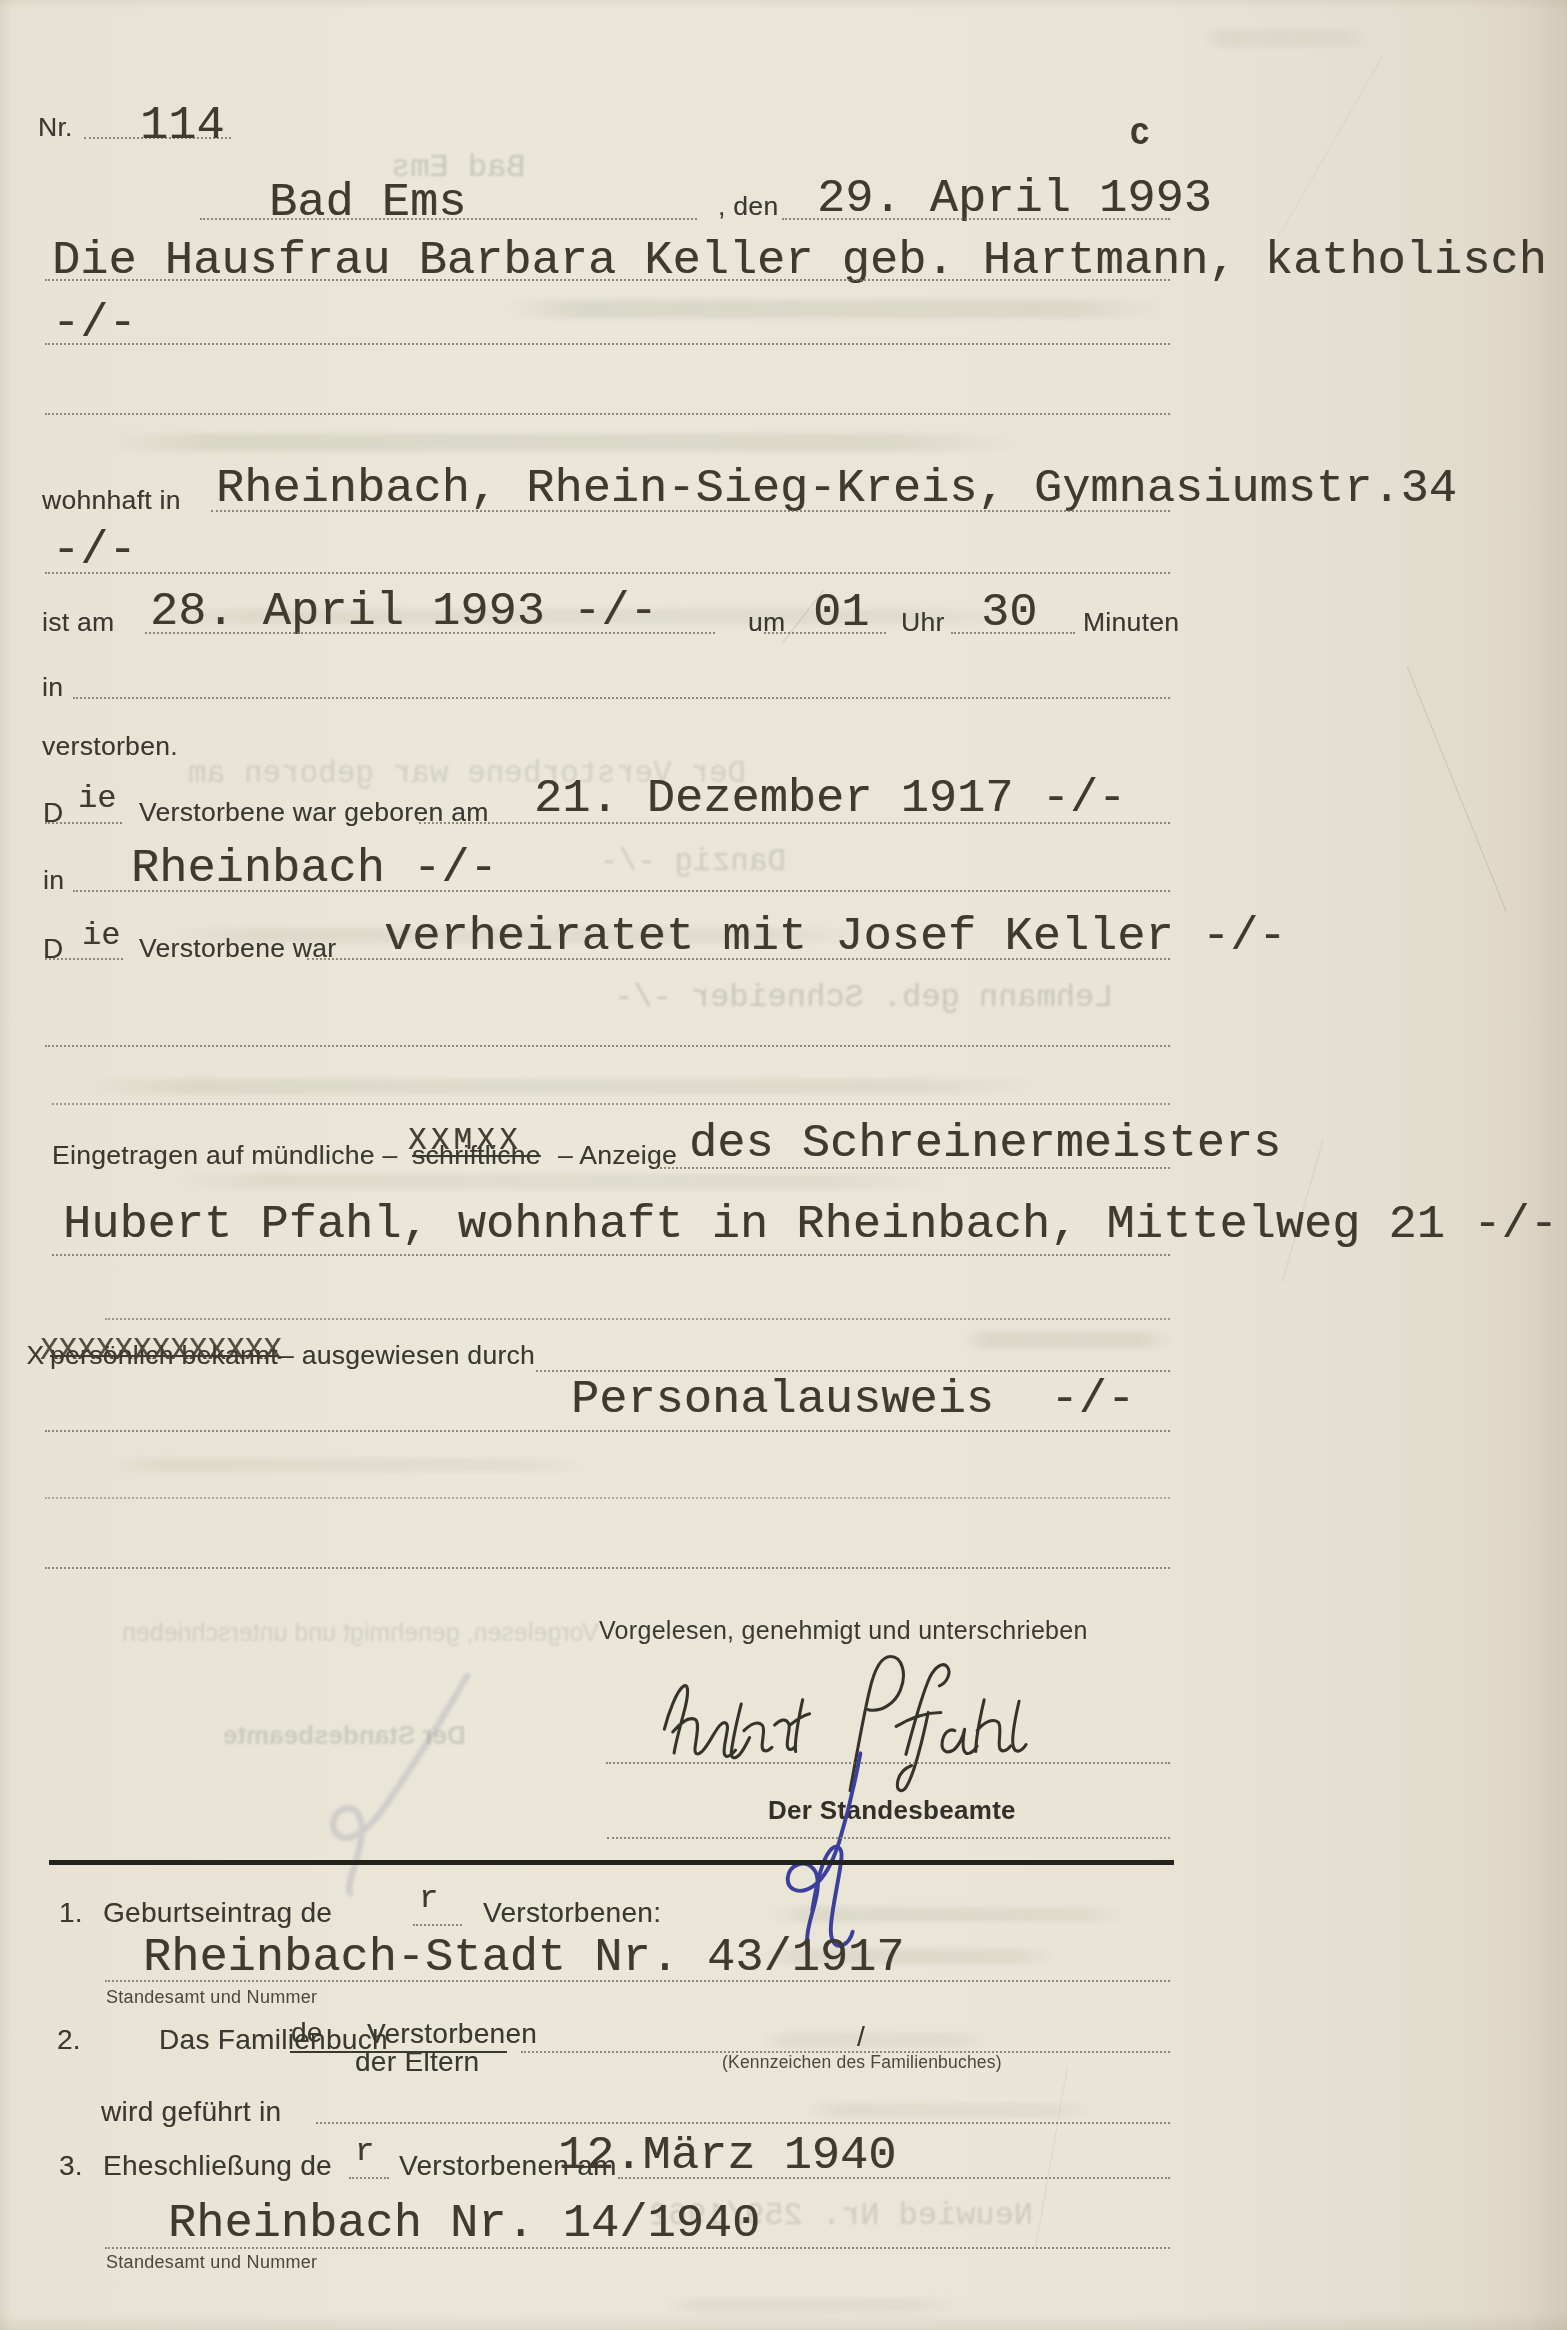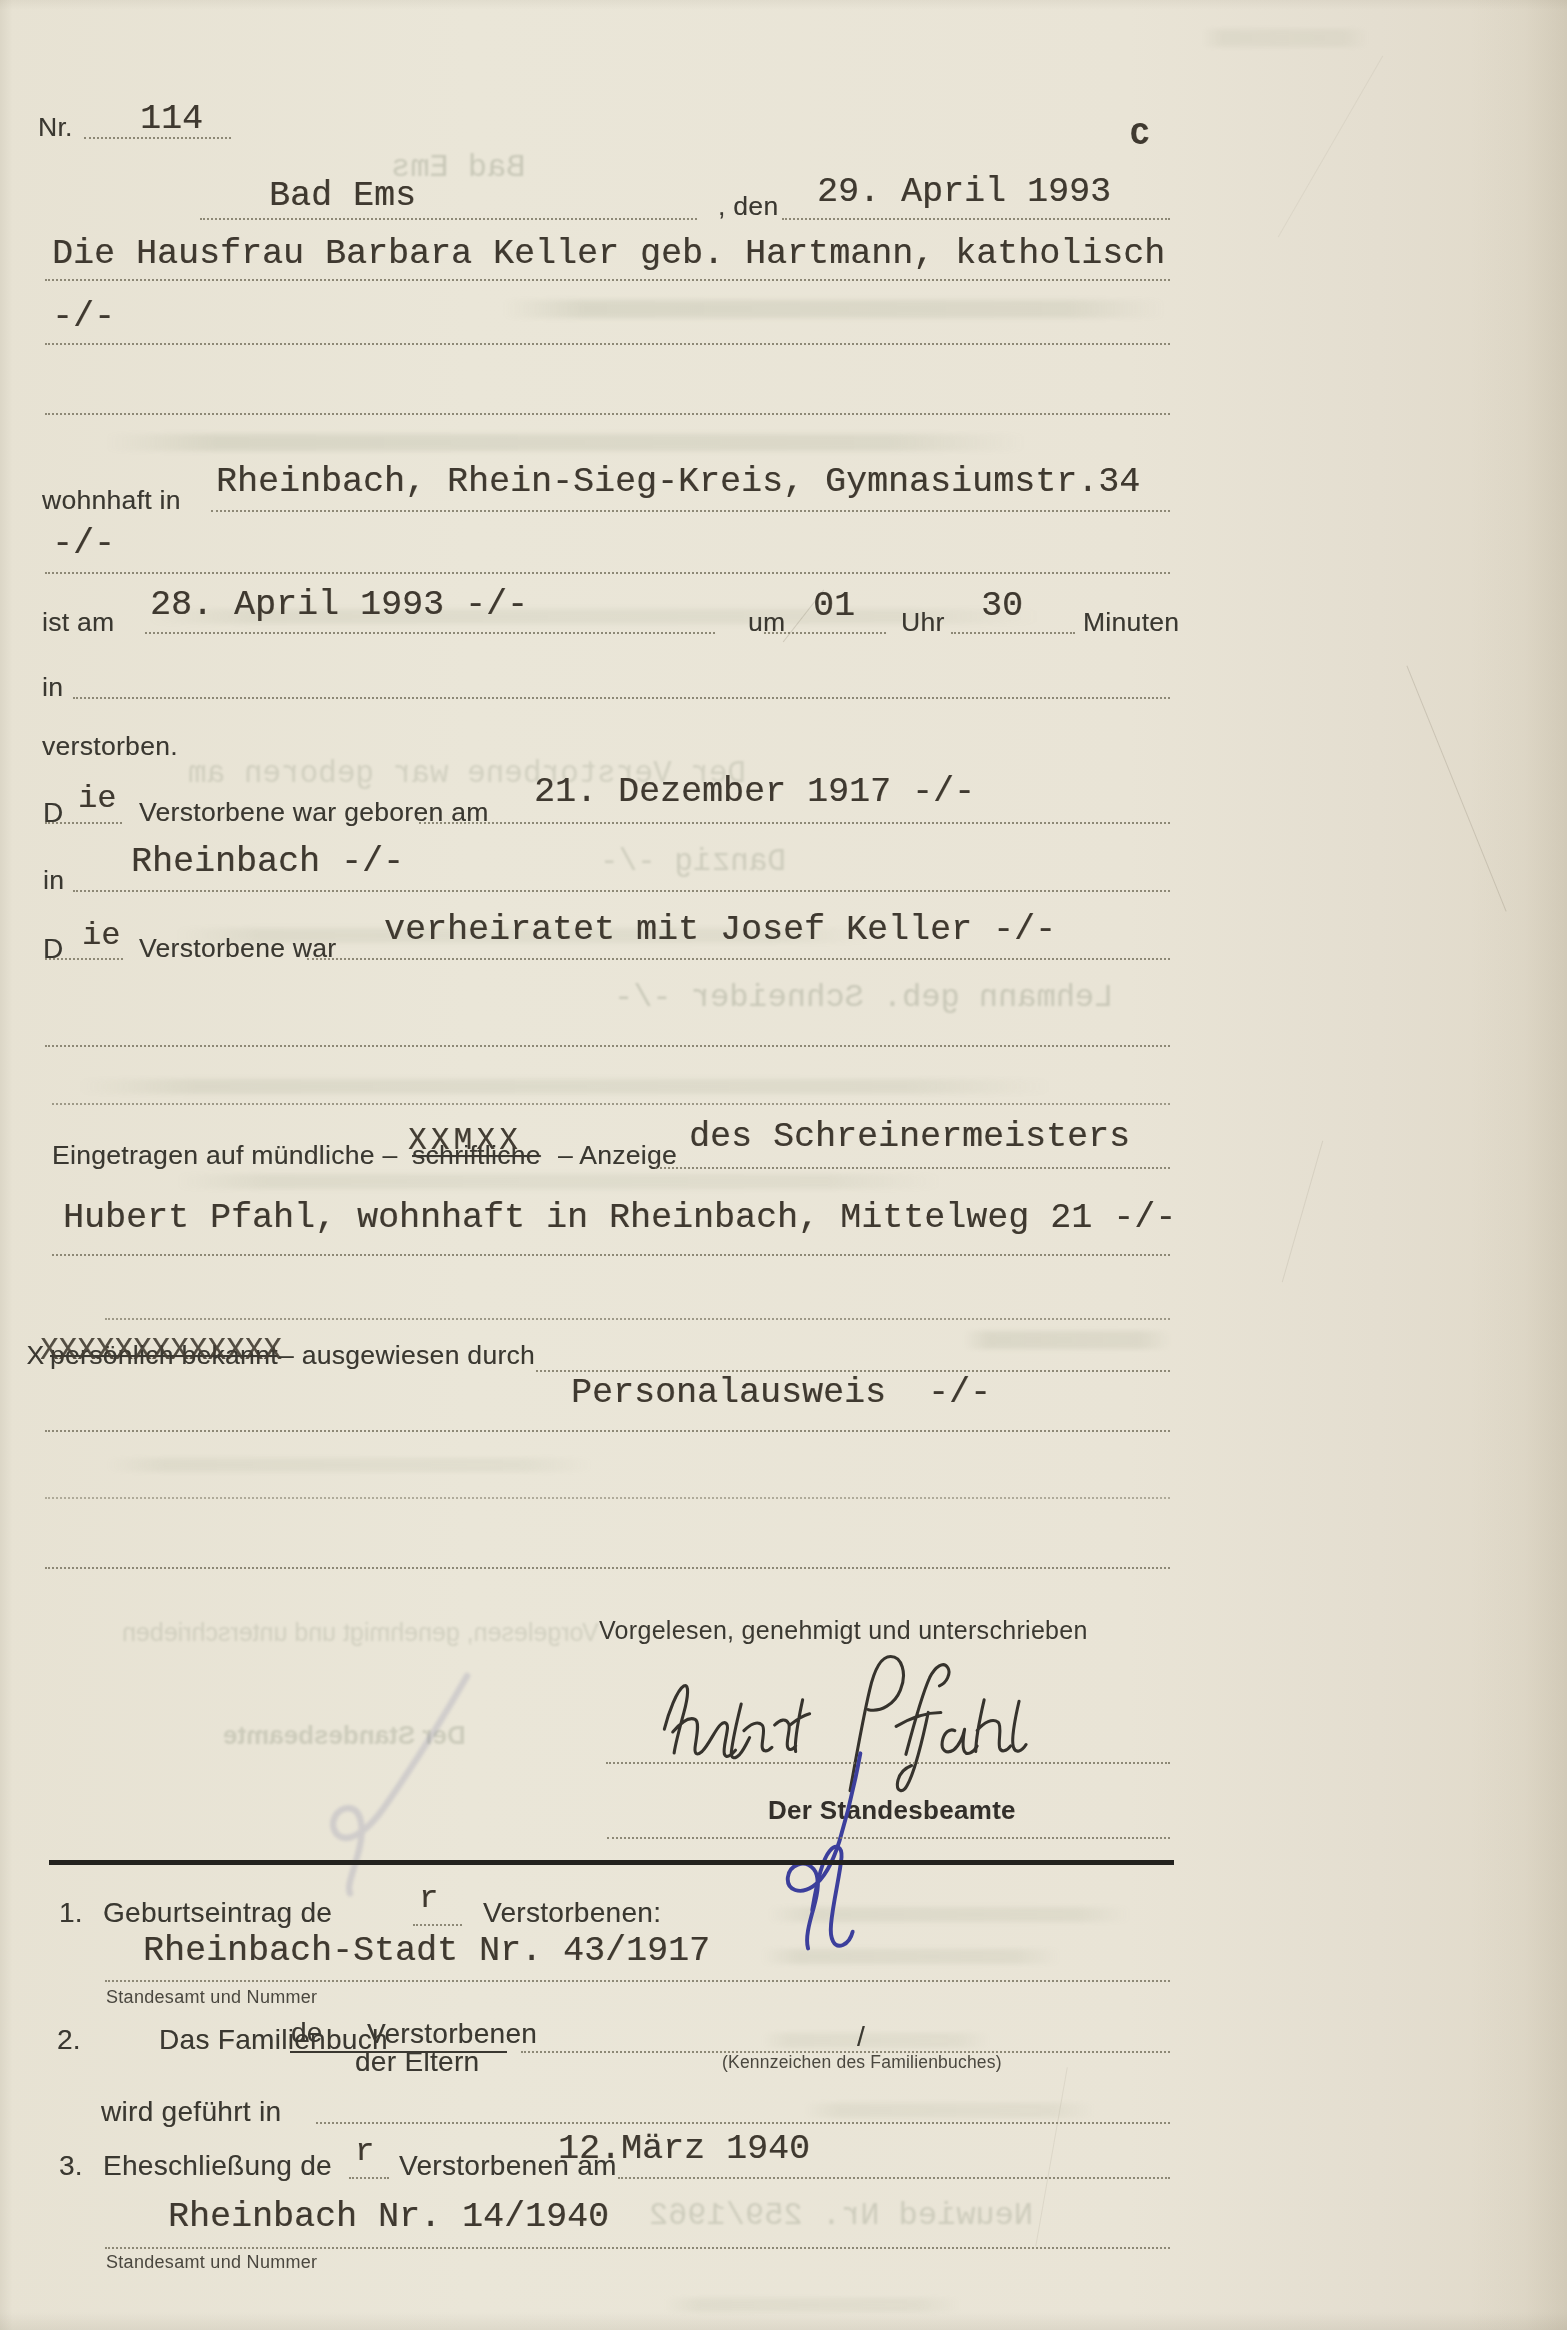--- a/index.html
+++ b/index.html
@@ -14,21 +14,21 @@
       linear-gradient(0deg, rgba(110,100,78,0.10) 0px, rgba(110,100,78,0.0) 18px),
       linear-gradient(90deg, #e7e2d3 0%, #eae6d8 30%, #e9e4d6 72%, #e4ded0 88%, #e0d9c8 100%);
     font-family:"Liberation Sans", sans-serif;
     color:#35332d;
   }
   .abs{position:absolute;white-space:pre;line-height:1;}
   .lbl{font-size:26.5px;color:#3a3831;letter-spacing:0.3px;text-shadow:0.2px 0.2px 0.3px rgba(55,50,40,.35);}
   .lbl40{font-size:28px;color:#3a3831;letter-spacing:0.3px;text-shadow:0.2px 0.2px 0.3px rgba(55,50,40,.35);}
   .small{font-size:18px;color:#4a473f;letter-spacing:0.3px;}
   .tiny{font-size:17.5px;color:#4a473f;letter-spacing:0.2px;}
-  .typed{font-family:"Liberation Mono", monospace;font-size:35px;color:#3f3930;
+  .typed{font-family:"Liberation Mono", monospace;font-size:47px;color:#3f3930;
          text-shadow:0.4px 0.4px 0.5px rgba(62,54,40,.5);letter-spacing:0;}
   .typed-sm{font-family:"Liberation Mono", monospace;font-size:32px;color:#3f3930;
          text-shadow:0.4px 0.4px 0.5px rgba(62,54,40,.5);}
   .dots{position:absolute;height:0;border-bottom:2.1px dotted #77725f;opacity:.8;}
   .soliddiv{position:absolute;background:#23221e;}
   .bold{font-weight:bold;}
   .xover{font-family:"Liberation Mono", monospace;color:#433d33;text-shadow:0.4px 0.4px 0.5px rgba(62,54,40,.5);}
   .ghost{position:absolute;transform:scaleX(-1);filter:blur(1.1px);opacity:.30;color:#7d8570;
          font-family:"Liberation Mono", monospace;white-space:pre;line-height:1;}
   .ghost-sans{font-family:"Liberation Sans", sans-serif;}

